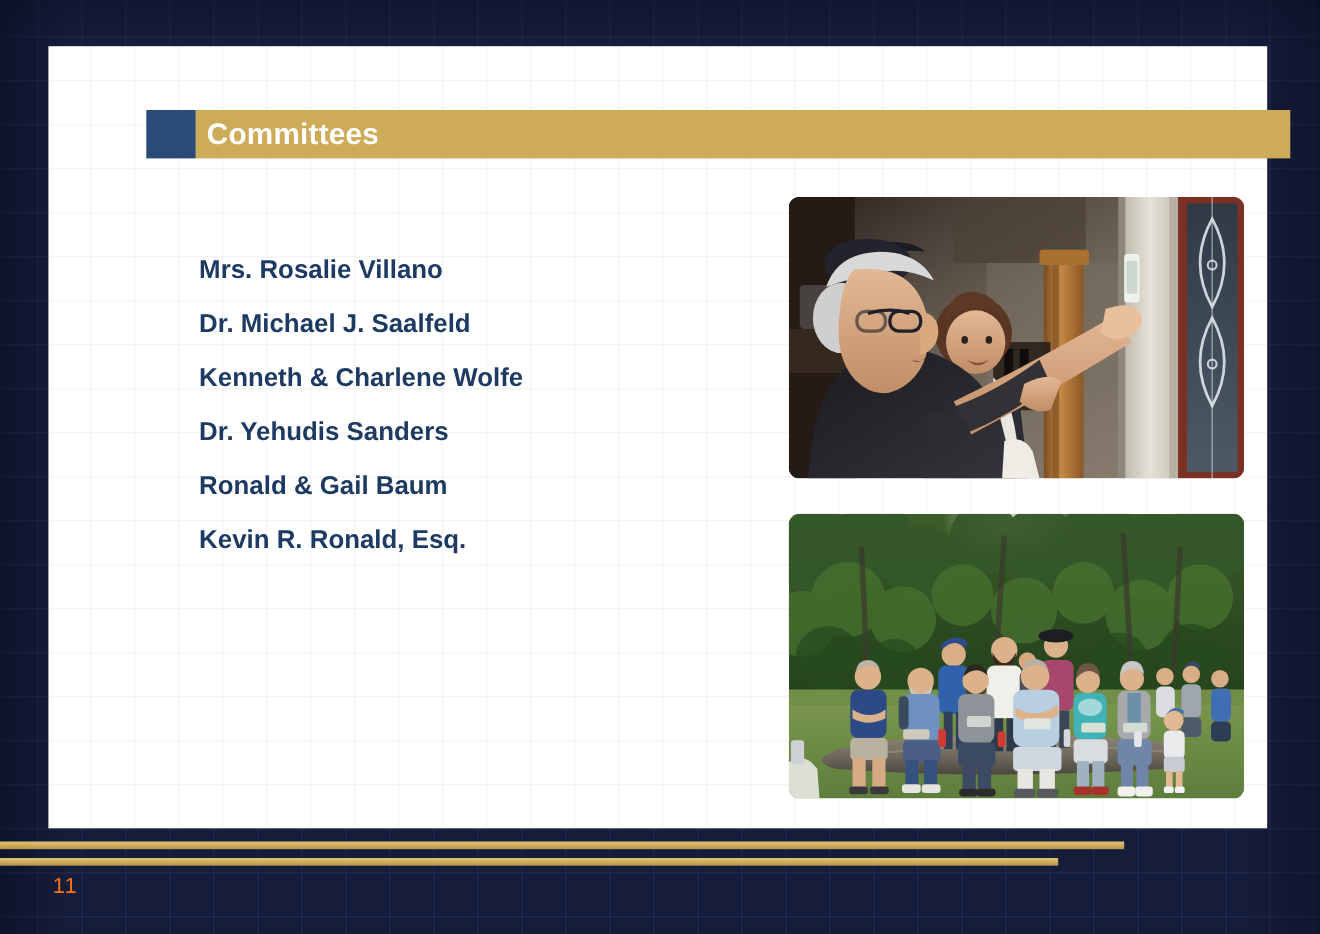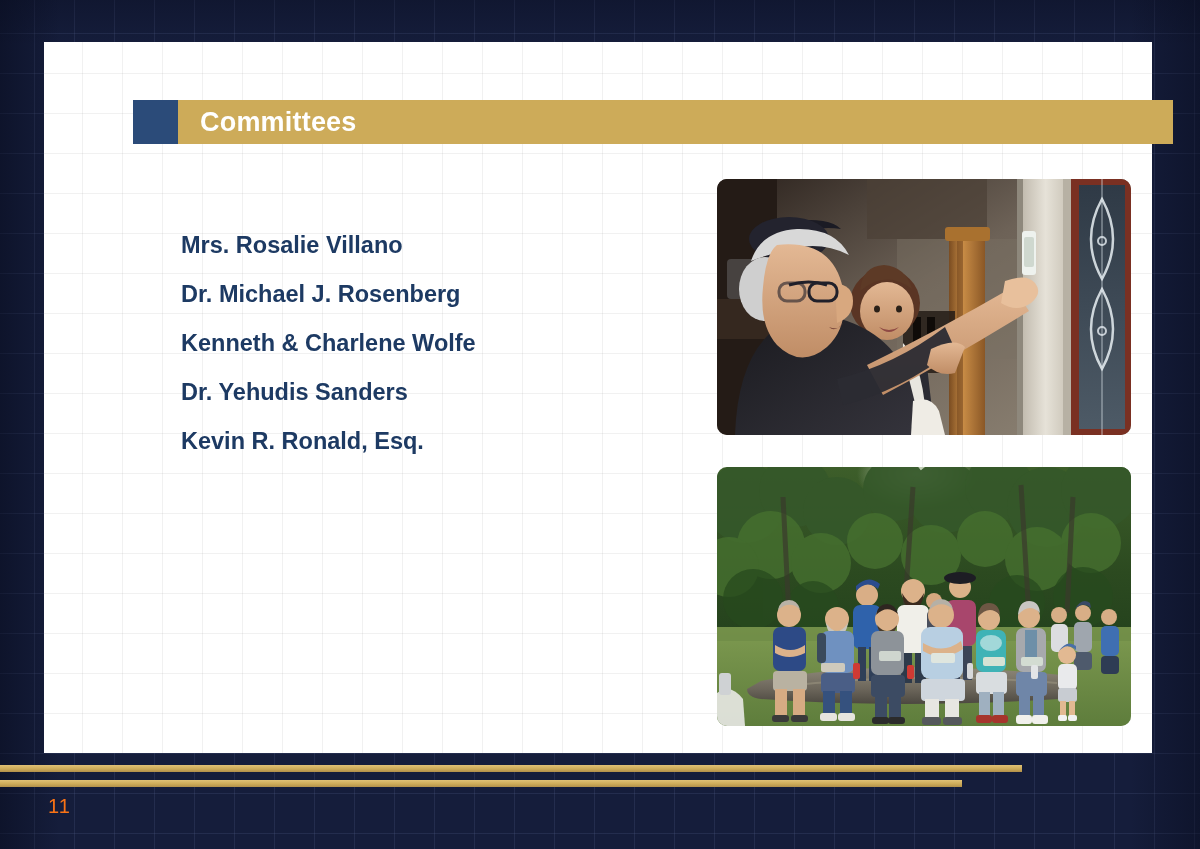--- a/index.html
+++ b/index.html
@@ -85,21 +85,21 @@
     flex: 1 1 auto;
     background: #cdab59;
     display: flex;
     align-items: center;
   }
   .title-text {
     color: #ffffff;
     font-size: 27px;
     font-weight: bold;
     letter-spacing: 0.2px;
-    padding-left: 22px;
+    padding-left: 10px;
     line-height: 1;
     white-space: nowrap;
   }
 
   
   .names {
     position: absolute;
     left: 181px;
     top: 221px;
     width: 490px;
@@ -166,23 +166,24 @@
 
   <div class="title-bar">
     <div class="title-square"></div>
     <div class="title-gold">
       <div class="title-text">Committees</div>
     </div>
   </div>
 
   <div class="names">
     <div class="name-item">Mrs. Rosalie Villano</div>
-    <div class="name-item">Dr. Michael J. Rosenberg</div>
+    <div class="name-item">Dr. Michael J. Saalfeld</div>
     <div class="name-item">Kenneth &amp; Charlene Wolfe</div>
     <div class="name-item">Dr. Yehudis Sanders</div>
+    <div class="name-item">Ronald &amp; Gail Baum</div>
     <div class="name-item">Kevin R. Ronald, Esq.</div>
   </div>
 
   <div class="photo photo-mezuzah">
     <svg viewBox="0 0 414 256" preserveAspectRatio="xMidYMid slice" role="img">
       <defs>
         <linearGradient id="roomBg" x1="0" y1="0" x2="1" y2="1">
           <stop offset="0%" stop-color="#2a211c"></stop>
           <stop offset="45%" stop-color="#6d6257"></stop>
           <stop offset="100%" stop-color="#8f8576"></stop>

